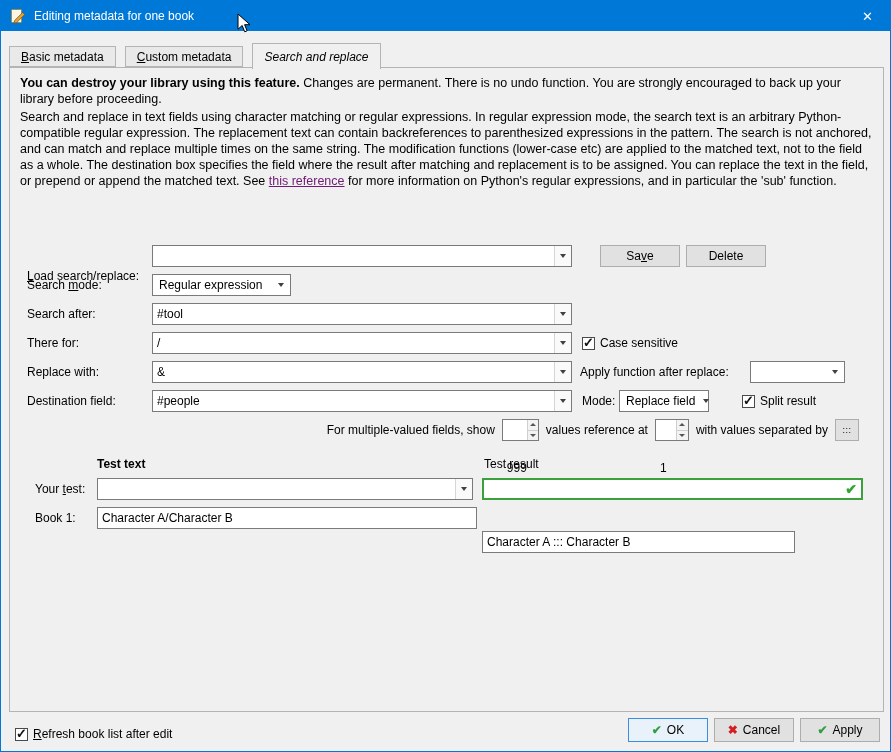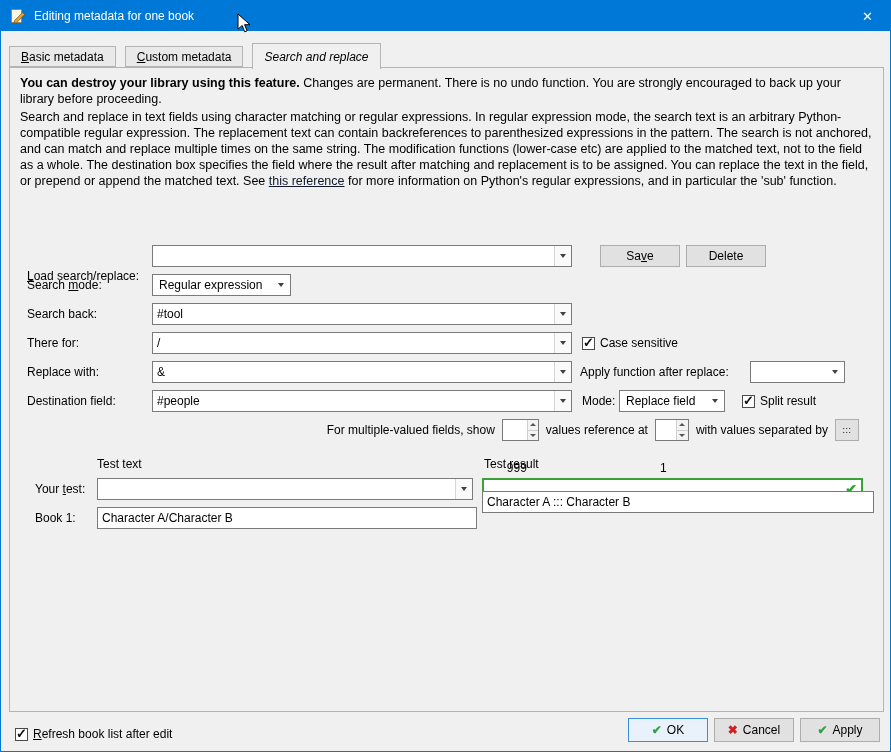--- a/index.html
+++ b/index.html
@@ -19,21 +19,21 @@
   .tabbar { position:absolute; left:8px; top:42px; height:25px; display:flex; align-items:flex-end; z-index:2; }
   .tab { height:21px; margin-bottom:1px; background:#e9e9e9; border:1px solid #b4b4b4; padding:0 11px; display:flex; align-items:center; margin-right:9px; cursor:pointer; white-space:nowrap; }
   .tab.active { height:26px; margin-bottom:-1px; background:#f0f0f0; border-bottom:none; font-style:italic; z-index:3; }
 
   
   .panel { position:absolute; left:8px; top:66px; width:875px; height:645px; background:#f0f0f0; border:1px solid #b4b4b4; z-index:1; }
   .panel > * { position:absolute; }
 
   .warning { font-size:12.5px; line-height:1.3; }
   .desc { font-size:12.5px; line-height:1.28; }
-  .link { color:#0f172a; text-decoration:underline; cursor:pointer; }
+  .link { color:#701a75; text-decoration:underline; cursor:pointer; }
 
   .lbl { height:22px; line-height:22px; white-space:nowrap; }
 
   .combo { height:22px; background:#fff; border:1px solid #7a7a7a; display:flex; align-items:stretch; }
   .combo input { flex:1; min-width:0; border:none; outline:none; background:transparent; padding:0 4px; }
   .arrow-box { width:17px; display:flex; align-items:center; justify-content:center; border-left:1px solid #d5d5d5; background:#fafafa; cursor:pointer; }
   .arrow-down { width:0; height:0; border-left:3.5px solid transparent; border-right:3.5px solid transparent; border-top:4px solid #404040; }
 
   .dropdown { height:22px; background:#fff; border:1px solid #7a7a7a; display:flex; align-items:center; justify-content:space-between; padding:0 6px; cursor:pointer; white-space:nowrap; gap:8px; }
 
@@ -113,21 +113,21 @@
     <button class="btn" style="left:676px; top:177px; width:80px;">
         <span>Delete</span>
       </button>
 
     <span class="lbl" style="left:17px; top:206px;">Search <u>m</u>ode:</span>
     <div class="dropdown" style="left:142px; top:206px; width:139px;">
       <span>Regular expression</span>
       <i class="arrow-down"></i>
     </div>
 
-    <span class="lbl" style="left:17px; top:235px;">Search back:</span>
+    <span class="lbl" style="left:17px; top:235px;">Search after:</span>
     <div class="combo" style="left:142px; top:235px; width:420px;">
       <input value="#tool" style="">
       <div class="arrow-box">
           <i class="arrow-down"></i>
         </div>
     </div>
 
     <span class="lbl" style="left:17px; top:264px;">There for:</span>
     <div class="combo" style="left:142px; top:264px; width:420px;">
       <input value="/" style="">
@@ -154,21 +154,21 @@
     </div>
 
     <span class="lbl" style="left:17px; top:322px;">Destination field:</span>
     <div class="combo" style="left:142px; top:322px; width:420px;">
       <input value="#people" style="">
       <div class="arrow-box">
           <i class="arrow-down"></i>
         </div>
     </div>
     <span class="lbl" style="left:572px; top:322px;">Mode:</span>
-    <div class="dropdown" style="left:609px; top:322px; width:106px;">
+    <div class="dropdown" style="left:609px; top:322px; width:90px;">
       <span>Replace field</span>
       <i class="arrow-down"></i>
     </div>
     <div class="checkrow" style="left:732px; top:322px;">
       <span class="checkbox" data-checked="true"></span>
       <span>Split result</span>
     </div>
 
     <div class="multirow" style="right:24px; top:351px;">
       <span>For multiple-valued fields, show</span>
@@ -194,38 +194,38 @@
               <i class="tri-down"></i>
             </div>
         </div>
       </div>
       <span>with values separated by</span>
       <button class="btn sep-btn">
           <span>:::</span>
         </button>
     </div>
 
-    <span class="lbl" style="left:87px; top:387px; height:18px; line-height:18px;">Test text</span>
+    <span class="lbl" style="left:87px; top:387px; height:18px; line-height:18px;font-weight:bold;">Test text</span>
     <span class="lbl" style="left:474px; top:387px; height:18px; line-height:18px;">Test result</span>
 
     <span class="lbl" style="left:25px; top:410px;">Your <u>t</u>est:</span>
     <div class="combo" style="left:87px; top:410px; width:376px;">
       <input value="" style="">
       <div class="arrow-box">
           <i class="arrow-down"></i>
         </div>
     </div>
     <div class="result-green" style="position:absolute; left:472px; top:410px; width:381px;">
       <span></span>
       <span class="check-green">✔</span>
     </div>
 
     <span class="lbl" style="left:25px; top:439px;">Book 1:</span>
     <input class="lineedit" style="left: 87px; top: 439px; width: 380px;" value="Character A/Character B">
-    <input class="lineedit" style="left: 472px; top: 423px; width: 392px;" readonly="" value="Character A ::: Character B">
+    <input class="lineedit" style="left: 472px; top: 463px; width: 313px;" readonly="" value="Character A ::: Character B">
 
   </div>
 
   <div class="checkrow" style="left:14px; top:722px;">
     <span class="checkbox" data-checked="true"></span>
     <span><u>R</u>efresh book list after edit</span>
   </div>
 
   <button class="btn footer-btn btn-default" style="left:627px; top:717px; width:80px;">
     <span class="icon-green">✔</span>

